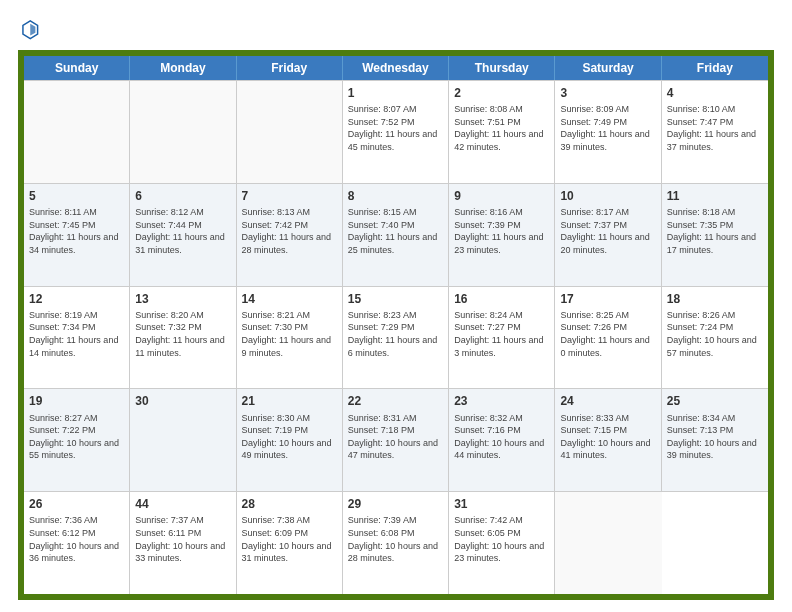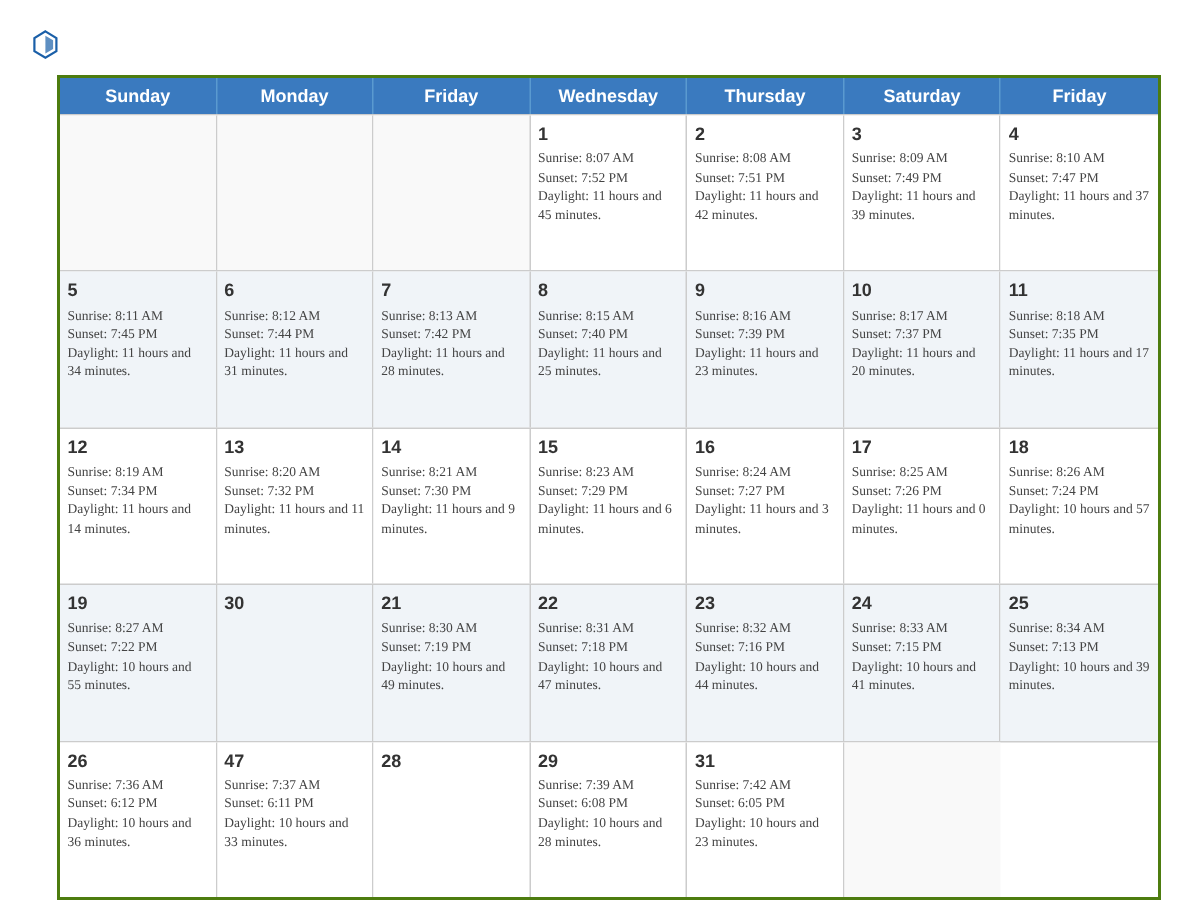--- a/index.html
+++ b/index.html
@@ -51,22 +51,21 @@
     }
     .location {
       font-size: 15px;
       color: #333;
       margin-top: 2px;
     }
     .calendar {
       flex: 1;
       display: flex;
       flex-direction: column;
-      border: 2px solid #4d7c0f;
-      margin-left: 20px;
+      border: 6px solid #4d7c0f;
     }
     .cal-header {
       display: grid;
       grid-template-columns: repeat(7, 1fr);
       background: #3a7abf;
     }
     .cal-header-cell {
       color: #fff;
       font-weight: bold;
       font-size: 12px;
@@ -101,21 +100,20 @@
       font-size: 12px;
       font-weight: bold;
       color: #333;
       display: block;
       margin-bottom: 2px;
     }
     .cell-info {
       font-size: 9px;
       color: #444;
       line-height: 1.4;
-      font-family: Liberation Serif, serif;
     }
     .row-shaded .cal-cell { background: #f0f4f8; }
     .row-white .cal-cell { background: #fff; }
     .row-white .cal-cell.empty { background: #f9f9f9; }
   </style>
 </head>
 <body>
 
 <div class="page">
   <div class="header">
@@ -257,25 +255,26 @@
             <span class="cell-day">25</span>
             <div class="cell-info">Sunrise: 8:34 AM<br>Sunset: 7:13 PM<br>Daylight: 10 hours and 39 minutes.</div>
           </div>
         </div>
         <div class="cal-row row-white">
           <div class="cal-cell">
             <span class="cell-day">26</span>
             <div class="cell-info">Sunrise: 7:36 AM<br>Sunset: 6:12 PM<br>Daylight: 10 hours and 36 minutes.</div>
           </div>
           <div class="cal-cell">
-            <span class="cell-day">47</span>
+            <span class="cell-day">44</span>
             <div class="cell-info">Sunrise: 7:37 AM<br>Sunset: 6:11 PM<br>Daylight: 10 hours and 33 minutes.</div>
           </div>
           <div class="cal-cell">
             <span class="cell-day">28</span>
+            <div class="cell-info">Sunrise: 7:38 AM<br>Sunset: 6:09 PM<br>Daylight: 10 hours and 31 minutes.</div>
           </div>
           <div class="cal-cell">
             <span class="cell-day">29</span>
             <div class="cell-info">Sunrise: 7:39 AM<br>Sunset: 6:08 PM<br>Daylight: 10 hours and 28 minutes.</div>
           </div>
           <div class="cal-cell">
             <span class="cell-day">31</span>
             <div class="cell-info">Sunrise: 7:42 AM<br>Sunset: 6:05 PM<br>Daylight: 10 hours and 23 minutes.</div>
           </div>
           <div class="cal-cell empty"></div>

